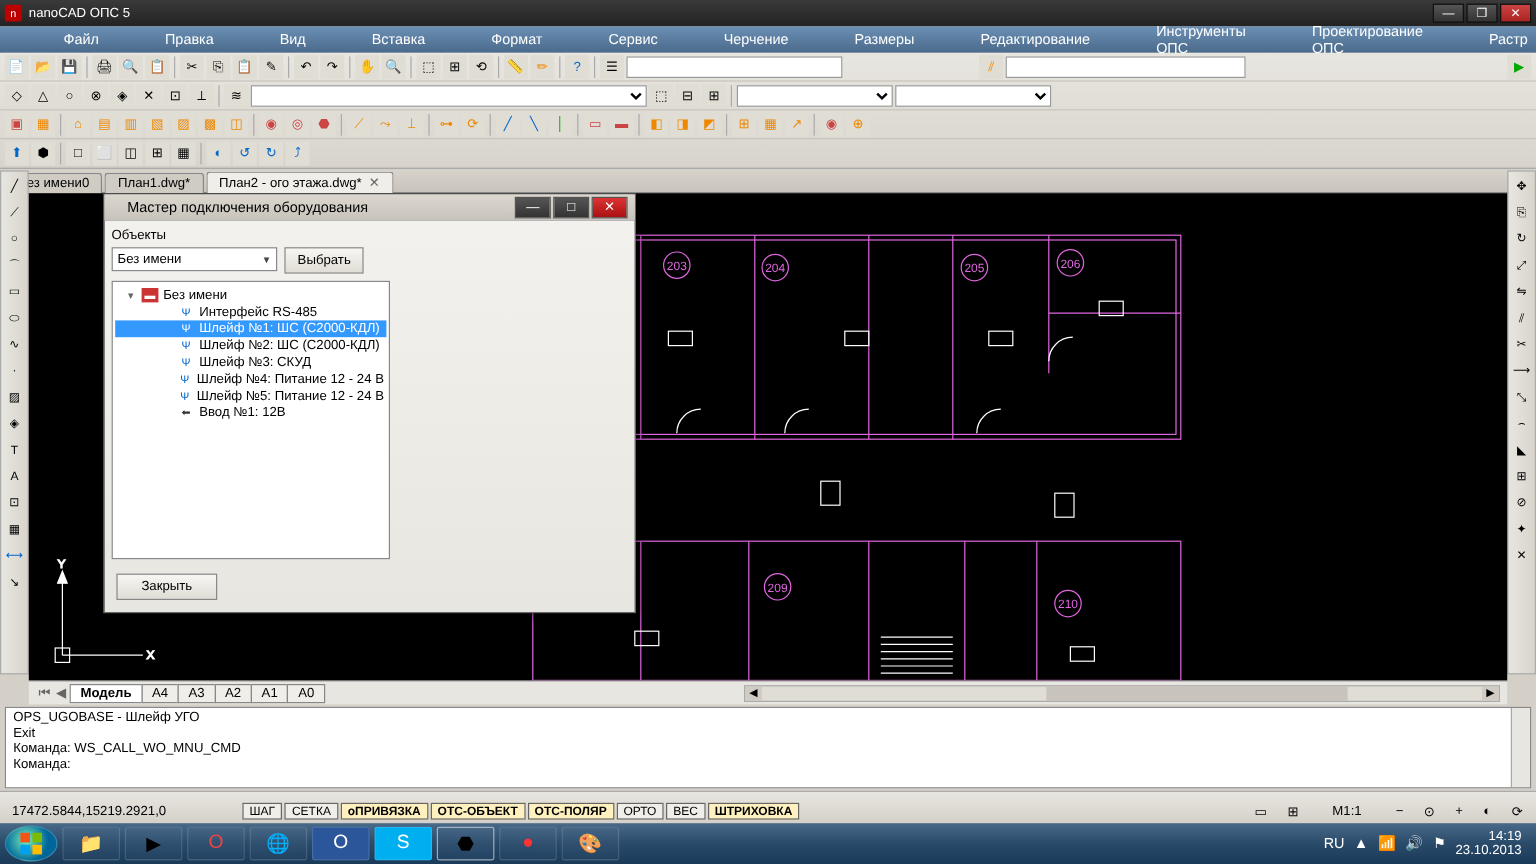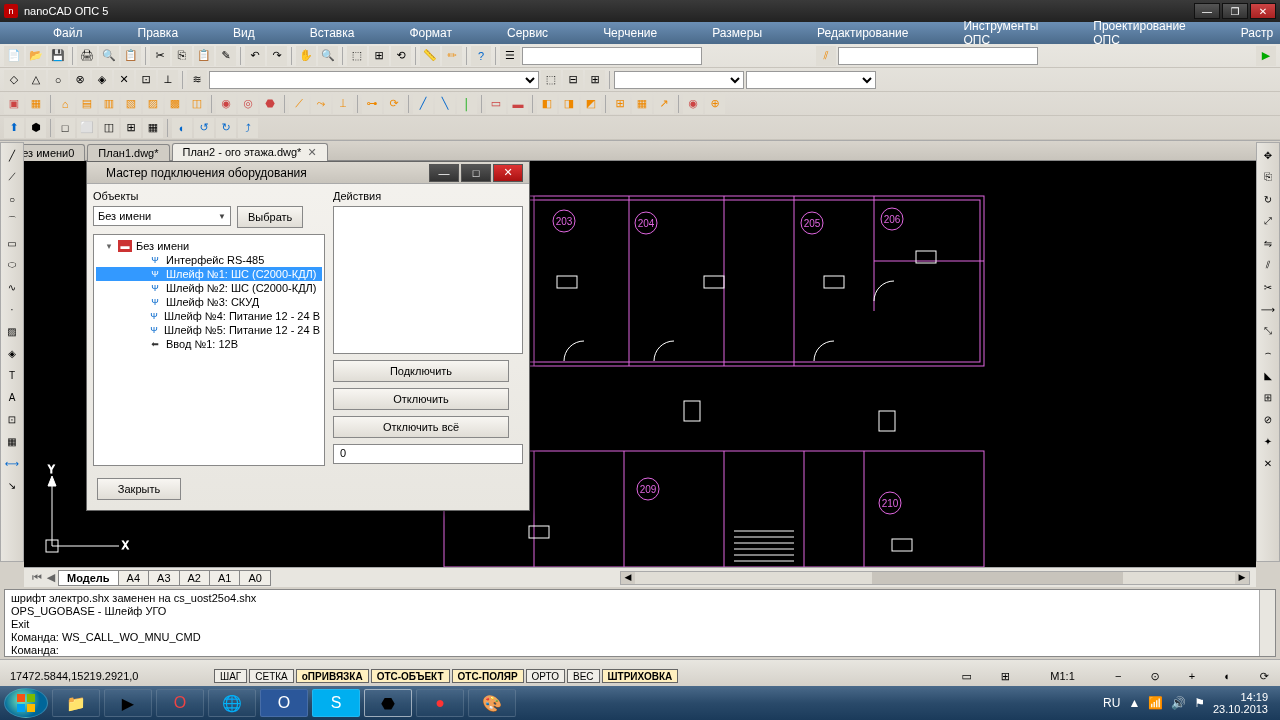--- a/index.html
+++ b/index.html
@@ -83,21 +83,21 @@
 .hscroll .thumb { position: absolute; left: 40%; width: 40%; height: 100%; background: #c8c4bc; }
 .hscroll .arr { position: absolute; top: 0; width: 14px; height: 100%; background: #d0ccc4; text-align: center; font-size: 9px; }
 .hscroll .arr.l { left: 0; }
 .hscroll .arr.r { right: 0; }
 
 
 .cmd-win { height: 68px; background: #fff; border: 1px solid #888; margin: 2px 4px; font-family: 'Courier New', monospace; font-size: 11px; padding: 2px 6px; overflow: hidden; line-height: 13px; position: relative; }
 .cmd-win .sbar { position: absolute; right: 0; top: 0; width: 16px; height: 100%; background: #e8e6e0; border-left: 1px solid #aaa; }
 
 
-.statusbar { height: 18px; background: linear-gradient(to bottom,#e8e6e0,#d0ccc4); display: flex; align-items: center; font-size: 11px; padding: 16px 4px; gap: 16px; border-top: 1px solid #aaa; }
+.statusbar { height: 18px; background: linear-gradient(to bottom,#e8e6e0,#d0ccc4); display: flex; align-items: center; font-size: 11px; padding: 16px 4px; gap: 4px; border-top: 1px solid #aaa; }
 .sb-cell { padding: 0 6px; border-right: 1px solid #aaa; height: 100%; display: flex; align-items: center; }
 .sb-toggle { background: #f0eee8; border: 1px solid #666; padding: 0 5px; height: 14px; display: flex; align-items: center; font-size: 10px; }
 .sb-toggle.on { background: #fff0c0; font-weight: bold; }
 .sb-spacer { flex: 1; }
 
 
 .taskbar { position: absolute; bottom: 0; left: 0; right: 0; height: 34px; background: linear-gradient(to bottom,#4a6a8a,#2a4a6a,#1a3a5a); display: flex; align-items: center; padding: 0 4px; gap: 4px; }
 .start-btn { width: 44px; height: 30px; background: radial-gradient(circle at 40% 40%,#7eb,#069 60%); border-radius: 50%; border: 1px solid #fff3; display:flex; align-items:center; justify-content:center; }
 .start-btn svg { width: 20px; height: 20px; }
 .task-item { width: 48px; height: 28px; background: linear-gradient(to bottom,#4a6a8a66,#2a4a6a66); border: 1px solid #fff2; border-radius: 2px; display: flex; align-items: center; justify-content: center; font-size: 16px; }
@@ -408,28 +408,20 @@
           <div class="tree-item l3">
               <span class="tree-ico ico-b">Ψ</span>
               <span>Шлейф №5: Питание 12 - 24 В</span>
             </div>
           <div class="tree-item l3">
               <span class="tree-ico ico-k">⬅</span>
               <span>Ввод №1: 12В</span>
             </div>
         </div>
       </div>
-      <div class="dlg-col dlg-right-btns" style="flex:1">
-        <div class="dlg-label">Действия</div>
-        <div class="actions-box"></div>
-        <button class="dlg-btn">Подключить</button>
-        <button class="dlg-btn">Отключить</button>
-        <button class="dlg-btn">Отключить всё</button>
-        <div class="count-box">0</div>
-      </div>
     </div>
     <div class="dlg-close-row">
       <button class="dlg-btn" style="width:84px">Закрыть</button>
     </div>
   </div>
 </div>
 
 <div class="model-tabs">
   <span class="nav">⏮</span>
   <span class="nav">◀</span>
@@ -441,21 +433,20 @@
   <div class="mtab">А0</div>
   <div style="width:340px"></div>
   <div class="hscroll">
     <div class="arr l">◀</div>
       <div class="thumb"></div>
       <div class="arr r">▶</div>
   </div>
 </div>
 
 <div class="cmd-win">
-  <div>шрифт электро.shx заменен на cs_uost25o4.shx</div>
   <div>OPS_UGOBASE - Шлейф УГО</div>
   <div>Exit</div>
   <div>Команда: WS_CALL_WO_MNU_CMD</div>
   <div>Команда:</div>
   <div class="sbar"></div>
 </div>
 
 <div class="statusbar">
   <div class="sb-cell" style="width:190px">17472.5844,15219.2921,0</div>
   <div class="sb-cell" style="gap:2px;padding:0 4px">

